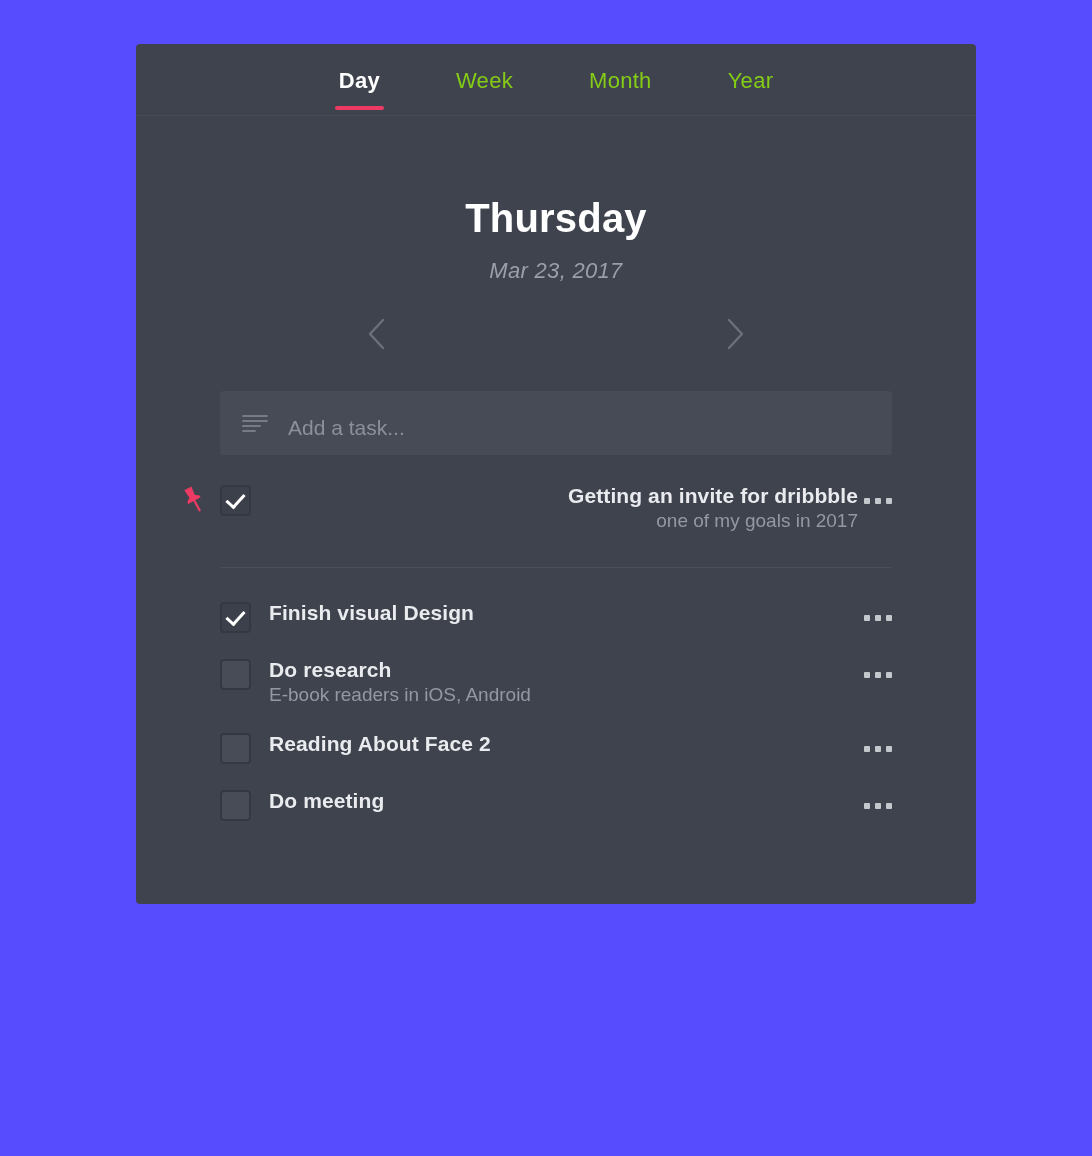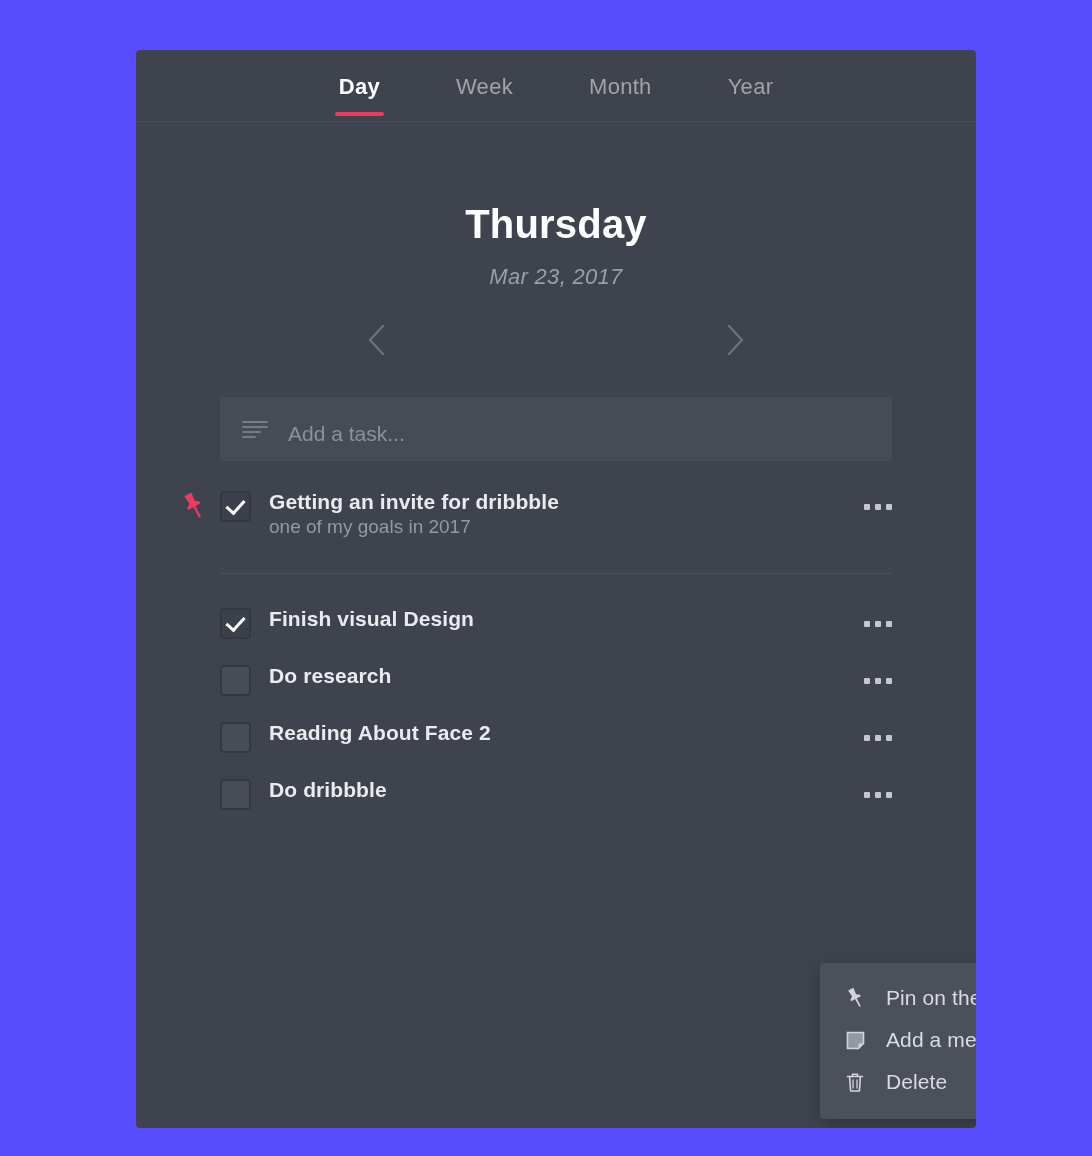--- a/index.html
+++ b/index.html
@@ -10,44 +10,44 @@
     width: 1092px;
     height: 1156px;
     background: #574dff;
     font-family: "Liberation Sans", sans-serif;
     overflow: hidden;
   }
 
   .app-card {
     position: absolute;
     left: 136px;
-    top: 50px;
+    top: 44px;
     width: 840px;
-    height: 1078px;
+    height: 860px;
     background: #3e434d;
     border-radius: 4px;
     overflow: hidden;
   }
 
   
   .tabbar {
     position: relative;
     height: 72px;
     border-bottom: 1px solid #464b55;
     display: flex;
     align-items: flex-start;
     justify-content: center;
     gap: 0px;
     padding-top: 24px;
     box-sizing: border-box;
   }
   .tab {
     position: relative;
     font-size: 22px;
-    color: #a3a3a3;
+    color: #84cc16;
     letter-spacing: 0.3px;
     padding: 0 0 16px 0;
     margin: 0 38px;
     cursor: pointer;
     white-space: nowrap;
   }
   .tab.active {
     color: #ffffff;
     font-weight: bold;
   }
@@ -142,21 +142,21 @@
     width: 840px;
   }
   .task-row {
     position: relative;
     display: flex;
     align-items: flex-start;
     padding: 12px 84px 12px 84px;
     box-sizing: border-box;
     min-height: 48px;
   }
-  .task-row.pinned { padding-top: 14px; }
+  .task-row.pinned { padding-top: 14px; text-align: right; }
 
   .pin-marker {
     position: absolute;
     left: 44px;
     top: 16px;
     width: 26px;
     height: 30px;
     color: #ed3a63;
   }
 
@@ -352,20 +352,21 @@
         <span></span>
         <span></span>
         <span></span>
       </div>
     </div>
 
     <div class="task-row">
       <div class="checkbox"></div>
       <div class="task-text">
         <div class="task-title">Do research</div>
+        <div class="task-memo">E-book readers in iOS, Android</div>
       </div>
       <div class="dots">
         <span></span>
         <span></span>
         <span></span>
       </div>
     </div>
 
     <div class="task-row">
       <div class="checkbox"></div>
@@ -375,21 +376,21 @@
       <div class="dots">
         <span></span>
         <span></span>
         <span></span>
       </div>
     </div>
 
     <div class="task-row">
       <div class="checkbox"></div>
       <div class="task-text">
-        <div class="task-title">Do dribbble</div>
+        <div class="task-title">Do meeting</div>
       </div>
       <div class="dots">
         <span></span>
         <span></span>
         <span></span>
       </div>
     </div>
 
   </div>
 

